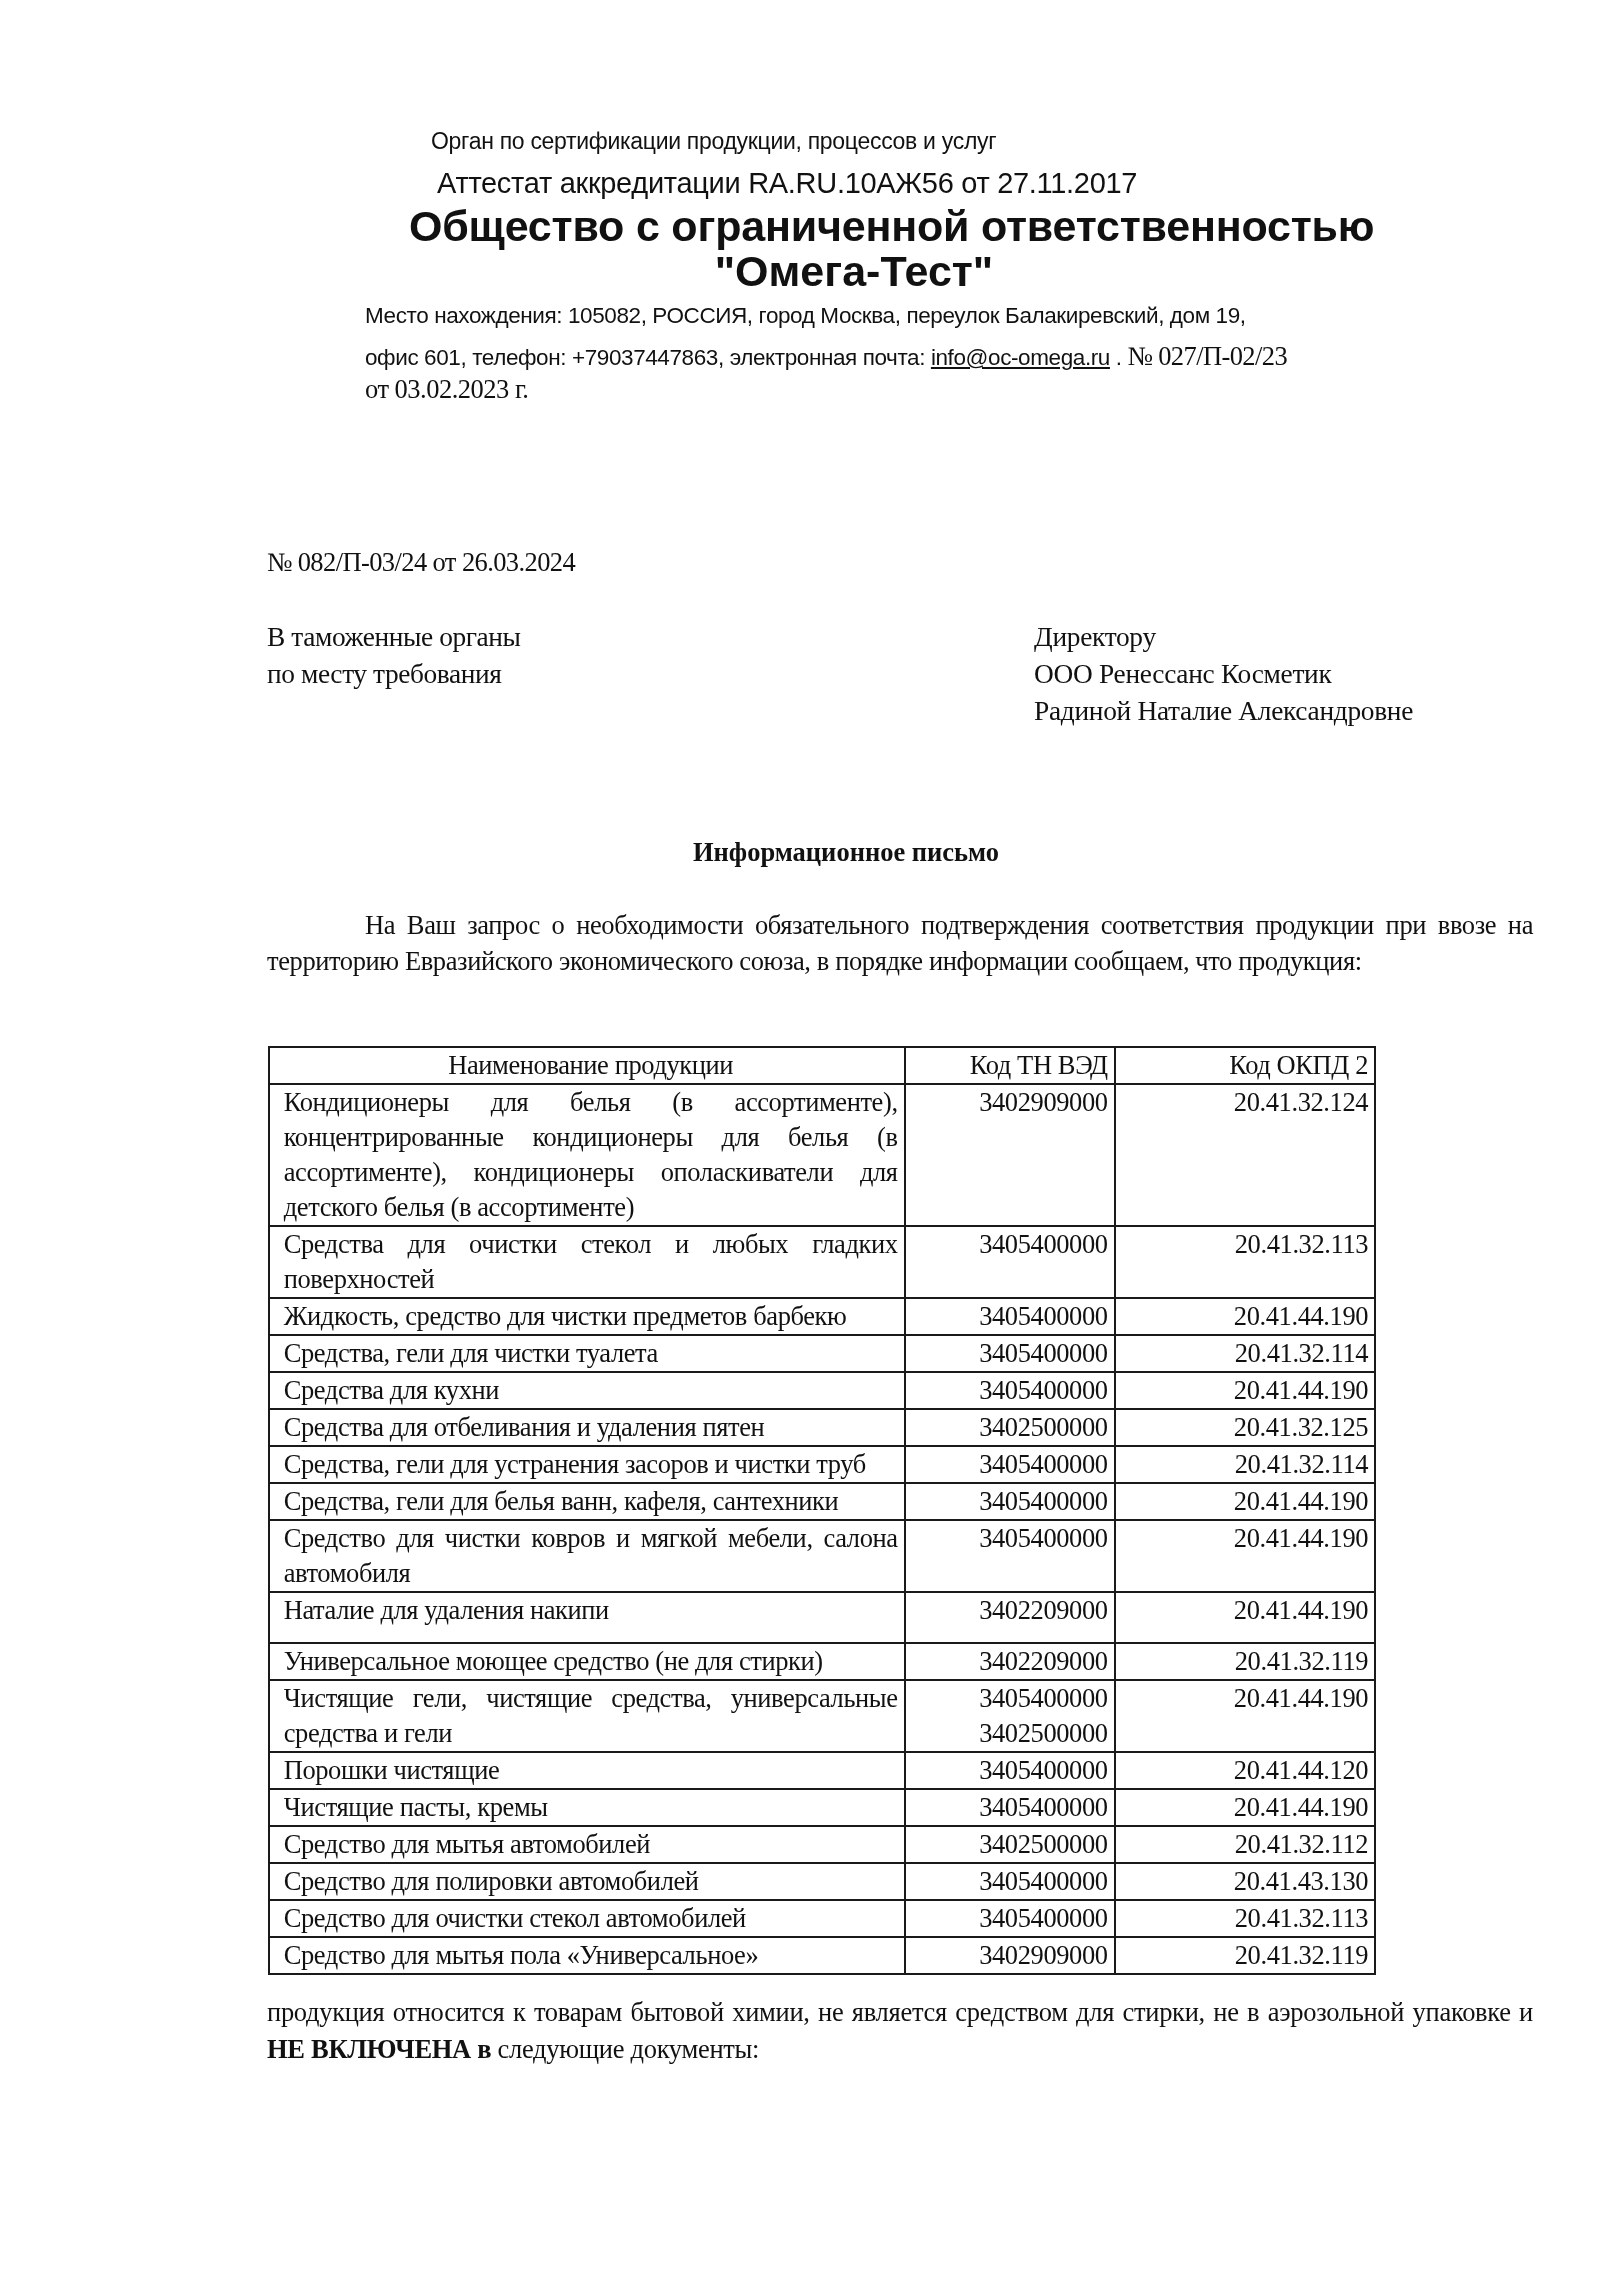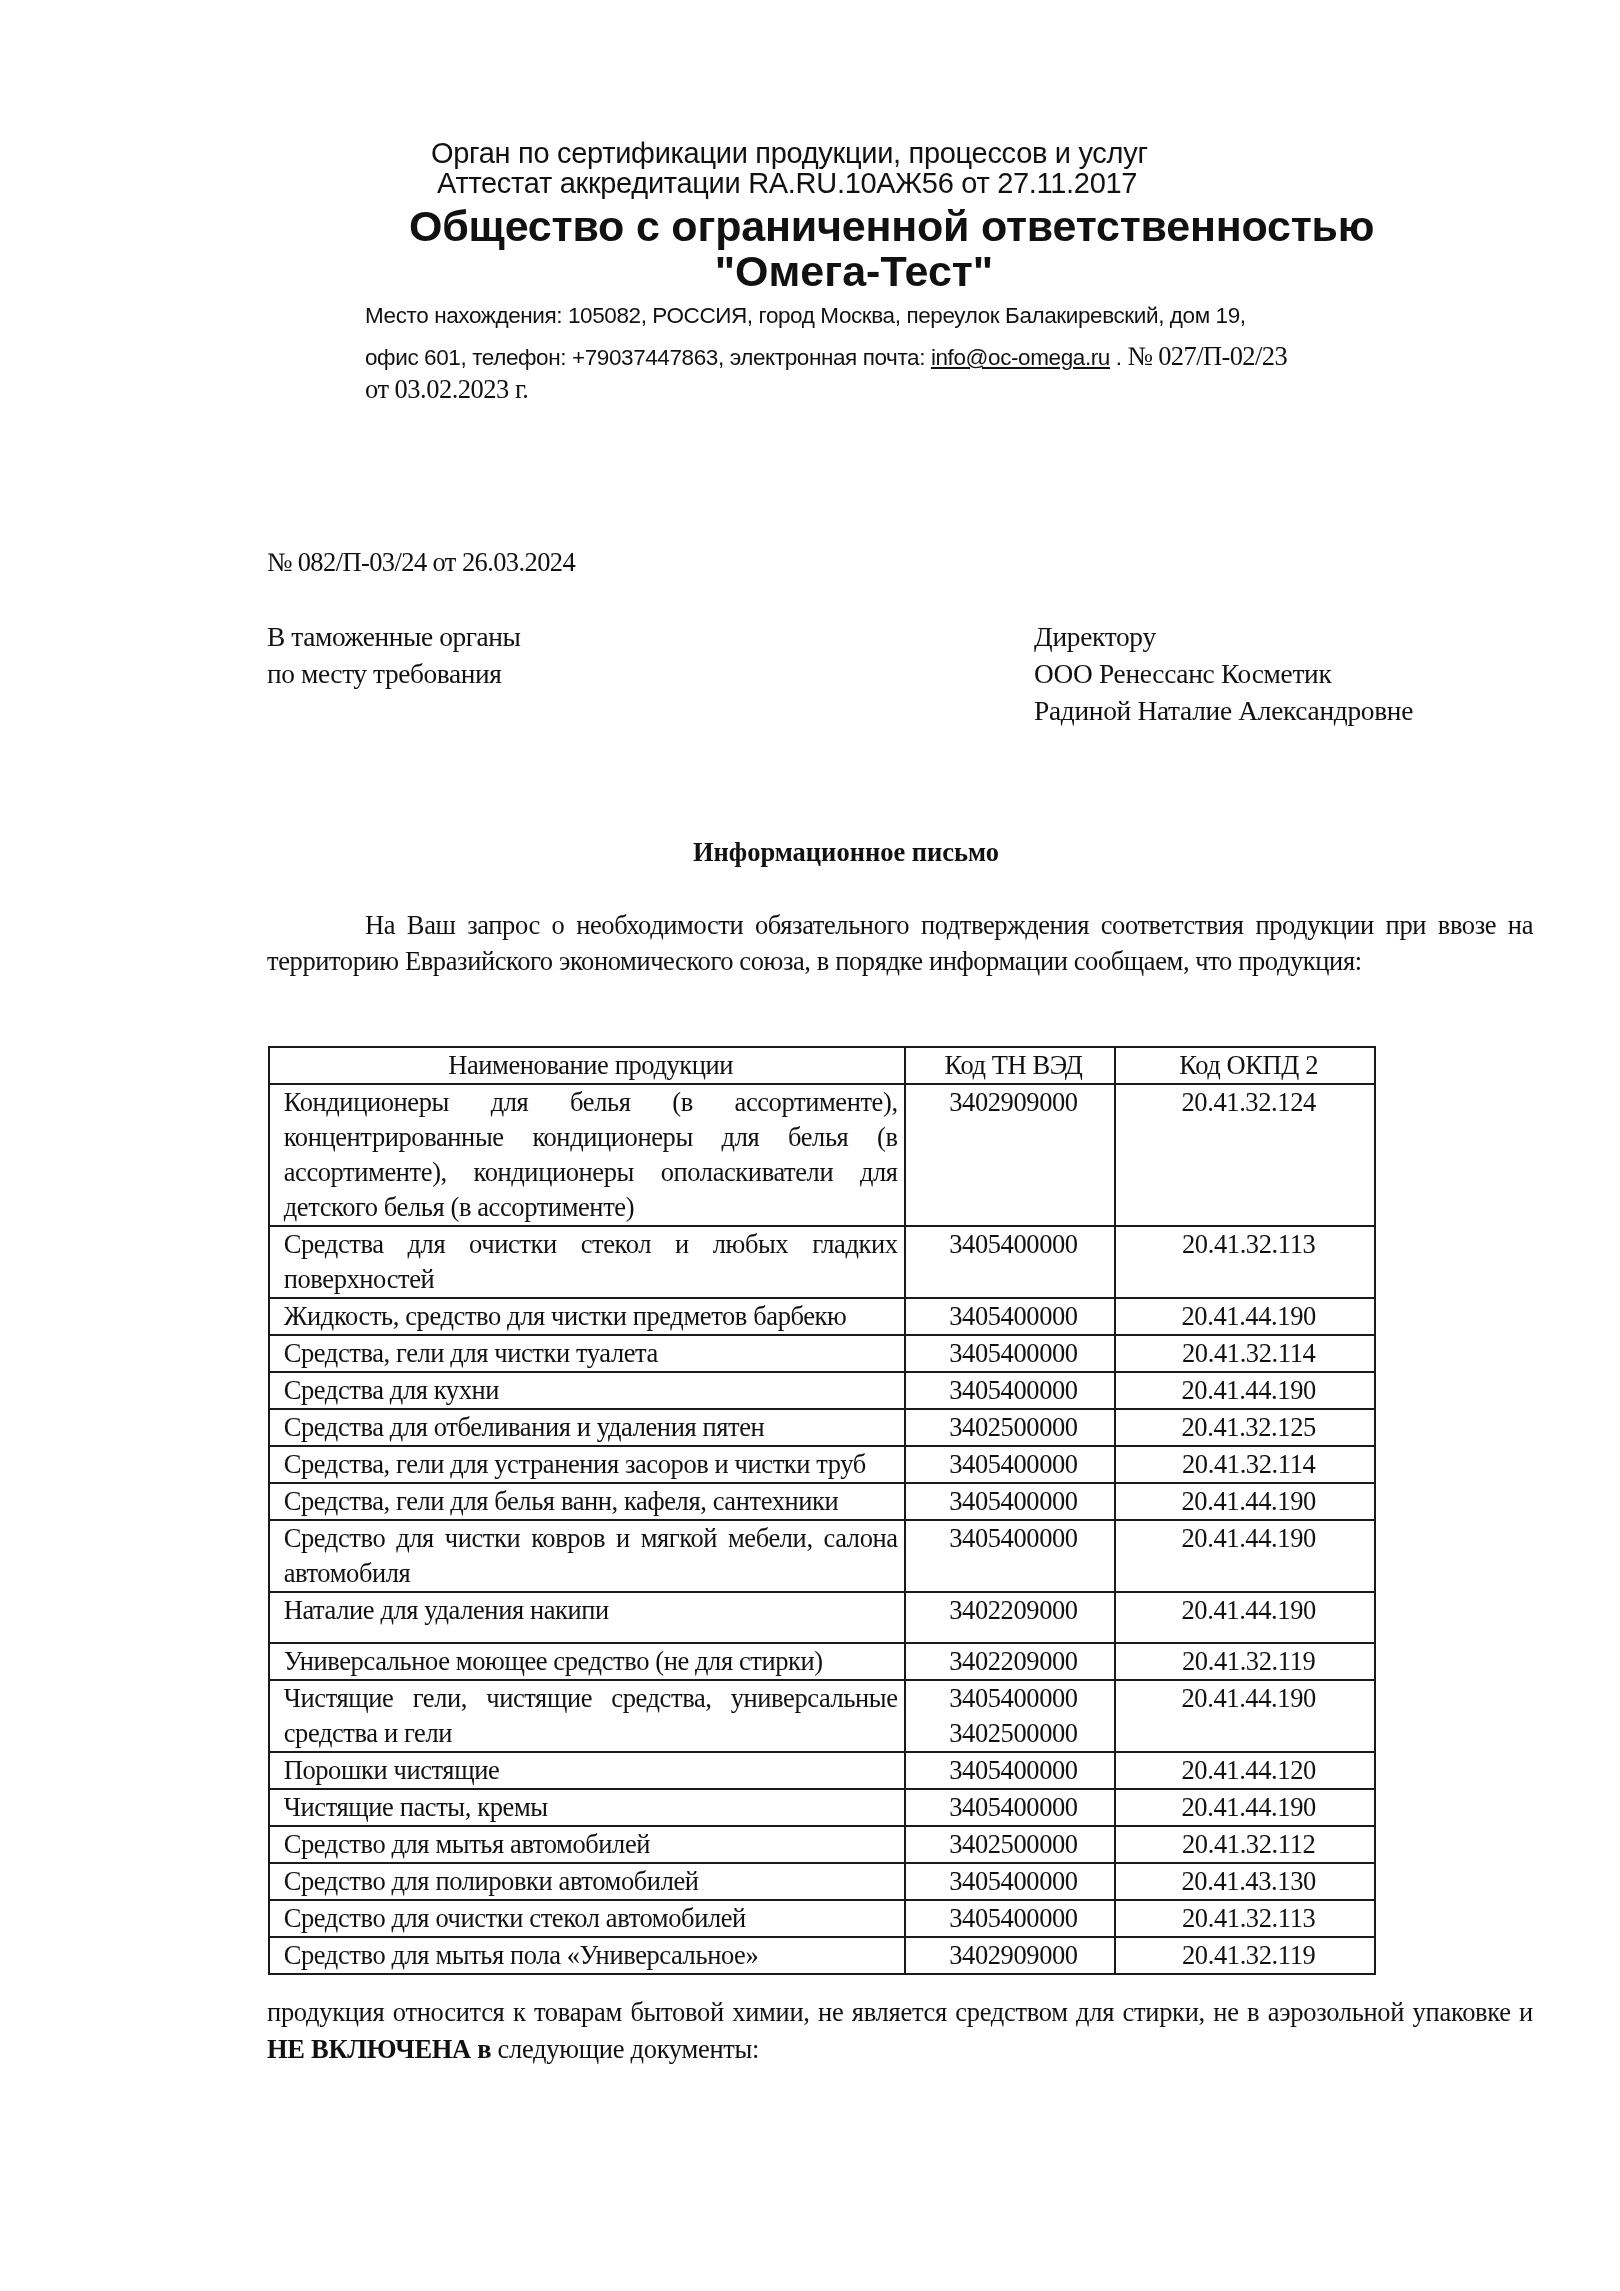--- a/index.html
+++ b/index.html
@@ -1,21 +1,21 @@
 <!DOCTYPE html>
 <html><head>
 <meta charset="utf-8">
 <style>
   html, body { margin: 0; padding: 0; background: #ffffff; }
   body { width: 1620px; height: 2292px; position: relative; overflow: hidden; color: #111; }
   .sans { font-family: "Liberation Sans", sans-serif; }
   .serif { font-family: "Liberation Serif", serif; }
   .abs { position: absolute; white-space: nowrap; }
 
-  #org-line1 { left: 431px; top: 137px; font-size: 29px; letter-spacing: -0.3px; }
+  #org-line1 { left: 431px; top: 128px; font-size: 23px; letter-spacing: -0.3px; }
   #org-line2 { left: 437px; top: 167px; font-size: 29px; letter-spacing: -0.3px; }
   #company-name { left: 409px; top: 202px; font-size: 43px; font-weight: bold; letter-spacing: -0.2px; }
   #company-quoted { left: 0; width: 1620px; text-align: center; top: 247px; font-size: 43px; font-weight: bold; padding-left: 88px; box-sizing: border-box; }
   .addr { left: 365px; font-size: 22.5px; letter-spacing: -0.4px; }
   #addr1 { top: 303px; }
   #addr2 { top: 341px; }
   #addr2 .email { text-decoration: underline; }
   #addr2 .regno { font-family: "Liberation Serif", serif; font-size: 26.5px; letter-spacing: -0.6px; }
   #addr3 { left: 365px; top: 374px; font-size: 26.5px; letter-spacing: -0.5px; }
 
@@ -24,21 +24,21 @@
   #recipient-right { left: 1034px; top: 619px; font-size: 27.4px; line-height: 37px; letter-spacing: -0.3px; }
 
   #letter-title { left: 0; width: 1620px; text-align: center; top: 837px; font-size: 26.5px; font-weight: bold; padding-left: 24px; box-sizing: border-box; margin-left: 24px; }
 
   #intro { position: absolute; left: 267px; top: 907px; width: 1266px; font-size: 26.5px; line-height: 36px; text-align: justify; letter-spacing: -0.4px; }
   #intro .indent { display: inline-block; width: 98px; }
 
   #product-table { position: absolute; left: 268px; top: 1046px; width: 1108px; border-collapse: collapse; font-size: 26.5px; letter-spacing: -0.4px; }
   #product-table th, #product-table td { border: 2px solid #1a1a1a; vertical-align: top; padding: 0 5.9px 0 13.7px; line-height: 35px; font-weight: normal; }
   #product-table th { text-align: center; height: 33px; }
-  #product-table th.code, #product-table td.code { text-align: center; margin-top: 8px; }
+  #product-table th.code, #product-table td.code { text-align: right; margin-top: 8px; }
   #product-table td.name { text-align: justify; text-align-last: left; }
   #product-table col.c1 { width: 747px; }
   #product-table col.c2 { width: 227px; }
   #product-table col.c3 { width: 290px; }
   #product-table tr.tall td { padding-bottom: 13.7px; }
 
   #conclusion { position: absolute; left: 267px; top: 1994px; width: 1266px; font-size: 26.5px; line-height: 37px; text-align: justify; letter-spacing: -0.3px; }
   #conclusion b { font-weight: bold; }
 </style>
 </head>

